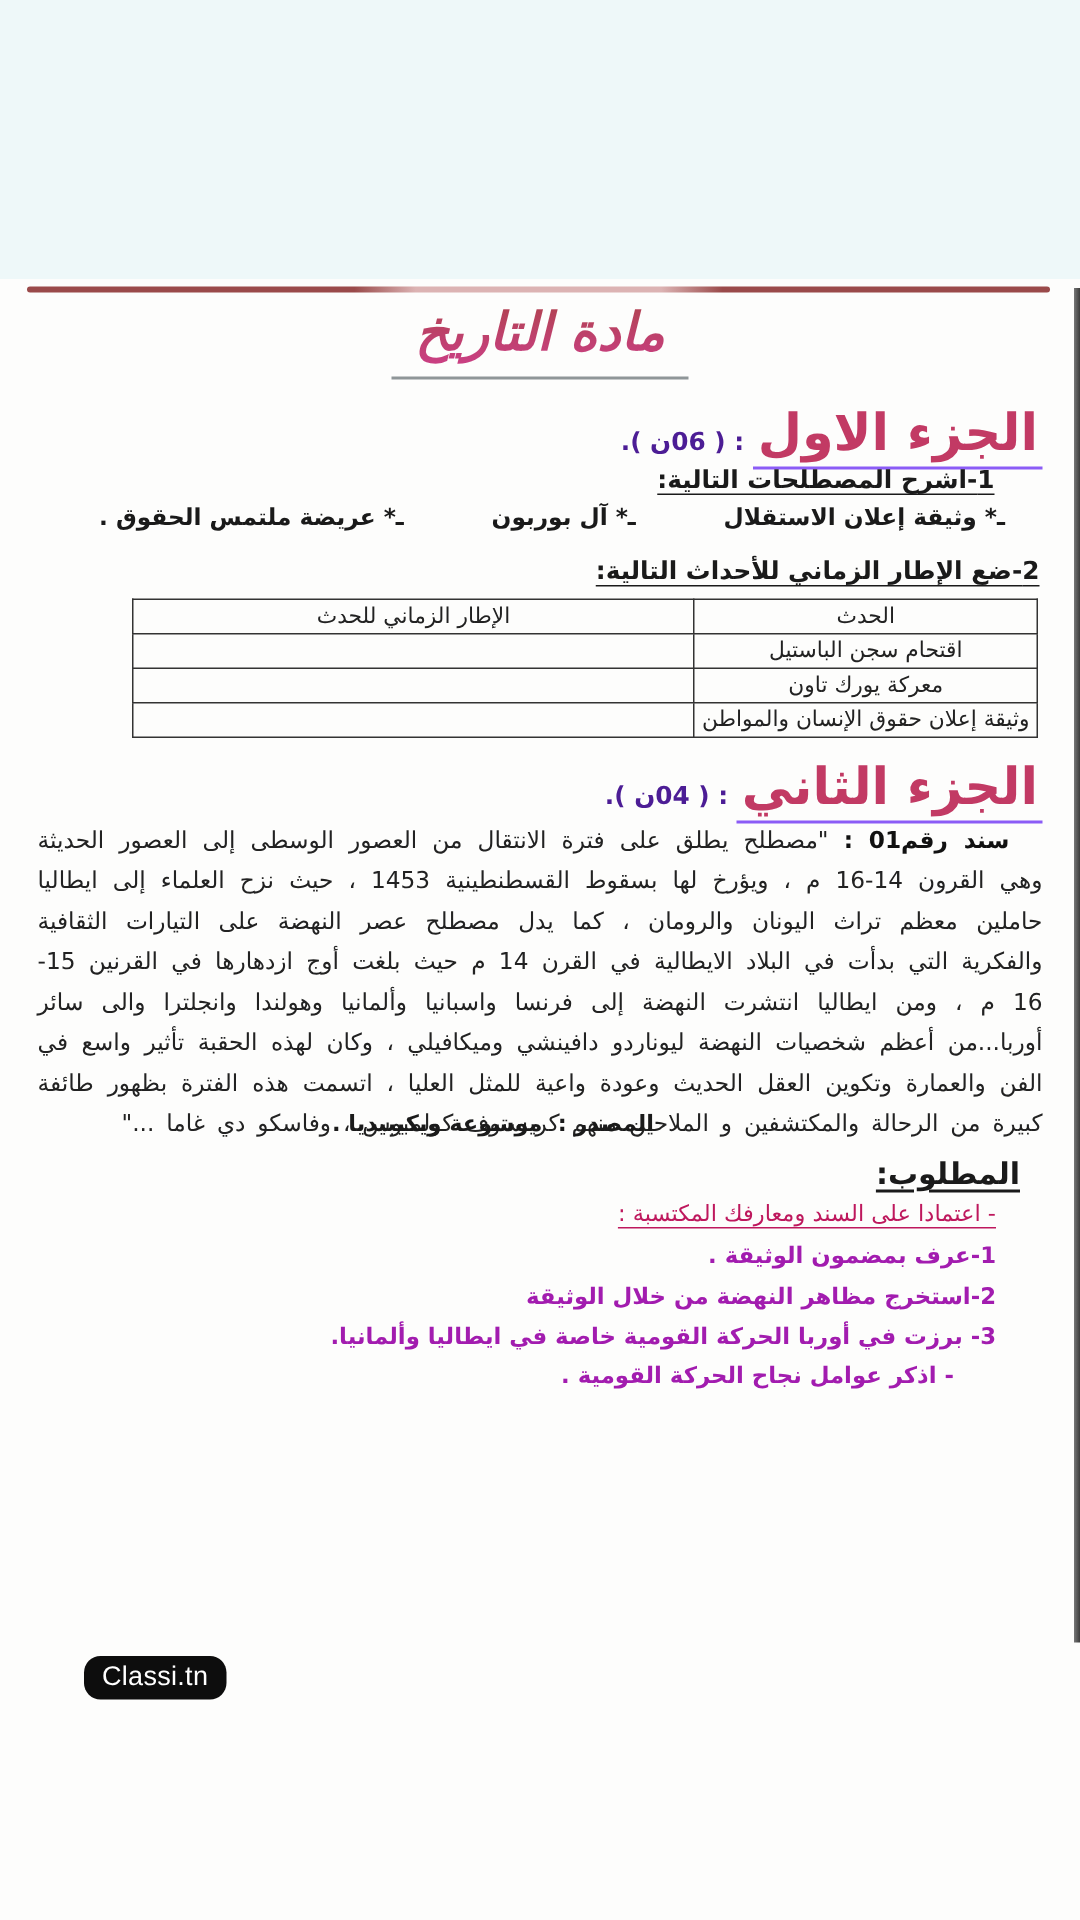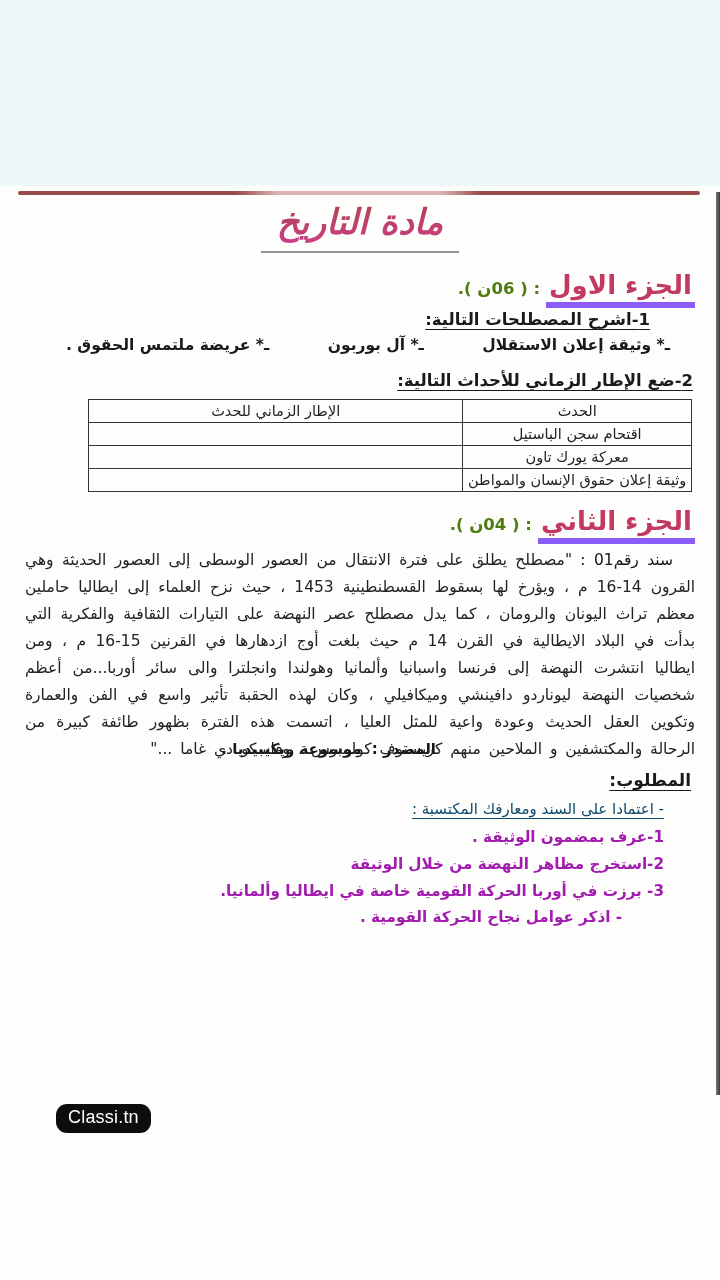--- a/index.html
+++ b/index.html
@@ -23,64 +23,64 @@
   .page-title{position:absolute;top:202px;left:0;width:100%;text-align:center;}
   .page-title .title-text{
     display:inline-block;font-size:35px;font-weight:700;font-style:italic;
     padding:0 16px 9px;border-bottom:2px solid var(--title-underline,#8f9698);
     background:linear-gradient(180deg,var(--title-grad-top,#b04350),var(--title-grad-bottom,#cf3e8e));
     -webkit-background-clip:text;background-clip:text;color:transparent;
   }
 
   .section-heading{position:absolute;right:25px;direction:rtl;display:flex;align-items:baseline;gap:6px;}
   .section-heading .heading-name{
-    font-size:26px;font-weight:700;color:var(--accent-heading,#c23a64);
-    border-bottom:6px solid #8b5cf6;padding:0 3px 3px;line-height:1.05;
+    font-size:34px;font-weight:700;color:var(--accent-heading,#c23a64);
+    border-bottom:2px solid #8b5cf6;padding:0 3px 3px;line-height:1.05;
   }
-  .section-heading .heading-points{font-size:16.5px;font-weight:700;color:#4d7c0f;}
+  .section-heading .heading-points{font-size:16.5px;font-weight:700;color:#4c1d95;}
   #part1-heading{top:272px;}
   #part2-heading{top:508px;}
 
   .label-line{position:absolute;direction:rtl;font-weight:700;font-size:16.5px;
     text-decoration:underline;text-underline-offset:4px;}
-  #q1-label{top:310px;right:70px;text-align:center;}
+  #q1-label{top:310px;right:57px;text-align:center;}
   #q2-label{top:371px;right:27px;}
 
   .terms-row{
     position:absolute;top:336px;right:50px;left:66px;
     display:flex;direction:rtl;justify-content:space-between;
     font-weight:700;font-size:15.5px;
   }
 
   .events-table{
     position:absolute;top:399px;left:88px;width:604px;
     border-collapse:collapse;direction:rtl;font-size:14.5px;text-align:center;
     color:#222;
   }
   .events-table td{border:1.5px solid #333;height:20px;padding:1px 0;}
 
   .doc-para{
     position:absolute;top:547px;right:25px;left:25px;
     direction:rtl;text-align:justify;font-size:15.5px;line-height:27px;
     text-indent:22px;word-spacing:3px;color:#222;
   }
-  .doc-para .doc-label{font-weight:400;color:#111;}
+  .doc-para .doc-label{font-weight:700;color:#111;}
 
   .source-line{position:absolute;top:740px;right:284px;direction:rtl;font-size:15px;font-weight:700;}
   .source-line .src-val{margin-right:5px;}
 
-  #required-label{top:770px;right:29px;font-size:17px;}
+  #required-label{top:770px;right:40px;font-size:20px;}
   .required-intro{
     position:absolute;top:800px;right:56px;direction:rtl;font-size:15px;
-    text-decoration:underline;text-underline-offset:4px;color:#0c4a6e;
+    text-decoration:underline;text-underline-offset:4px;color:#be185d;
   }
   .question-list{position:absolute;top:824px;right:56px;left:40px;direction:rtl;
     font-size:15.2px;font-weight:700;color:#a21caf;}
   .question-item{line-height:26.8px;}
-  .question-item.indent-more{margin-right:42px;}
+  .question-item.indent-more{margin-right:28px;}
 
   .watermark-badge{
     position:absolute;top:1104px;left:56px;
     background:var(--badge-bg,#0d0d0d);color:var(--badge-text,#fff);
     font-family:"Liberation Sans","DejaVu Sans",sans-serif;
     font-size:18px;font-weight:400;letter-spacing:0.2px;
     padding:3px 12px 5px;border-radius:11px;
   }
 </style>
 </head>

